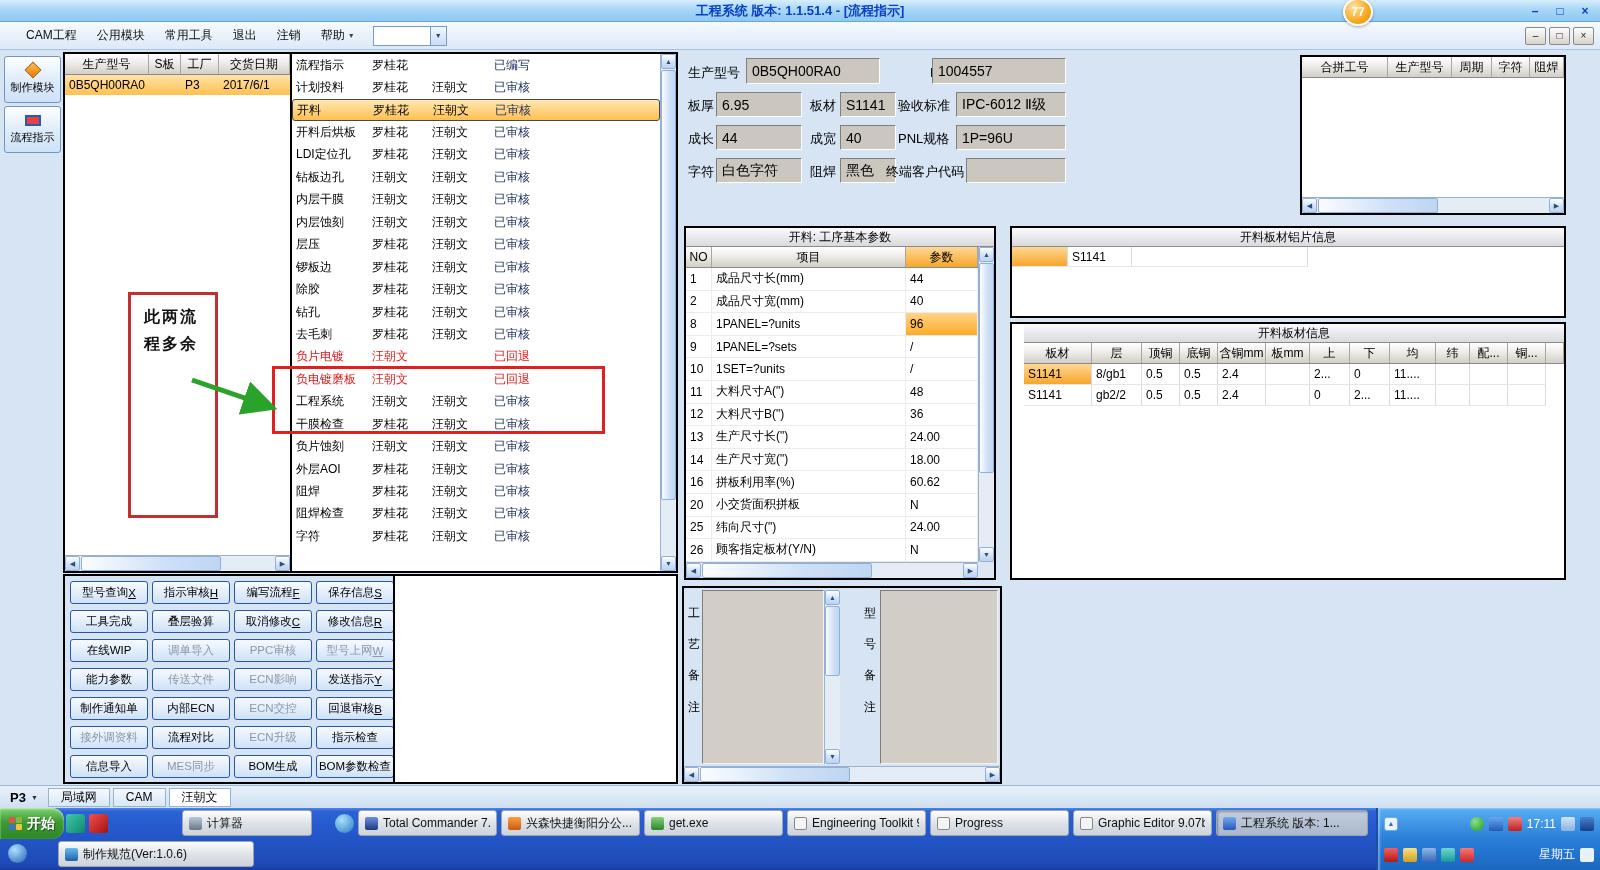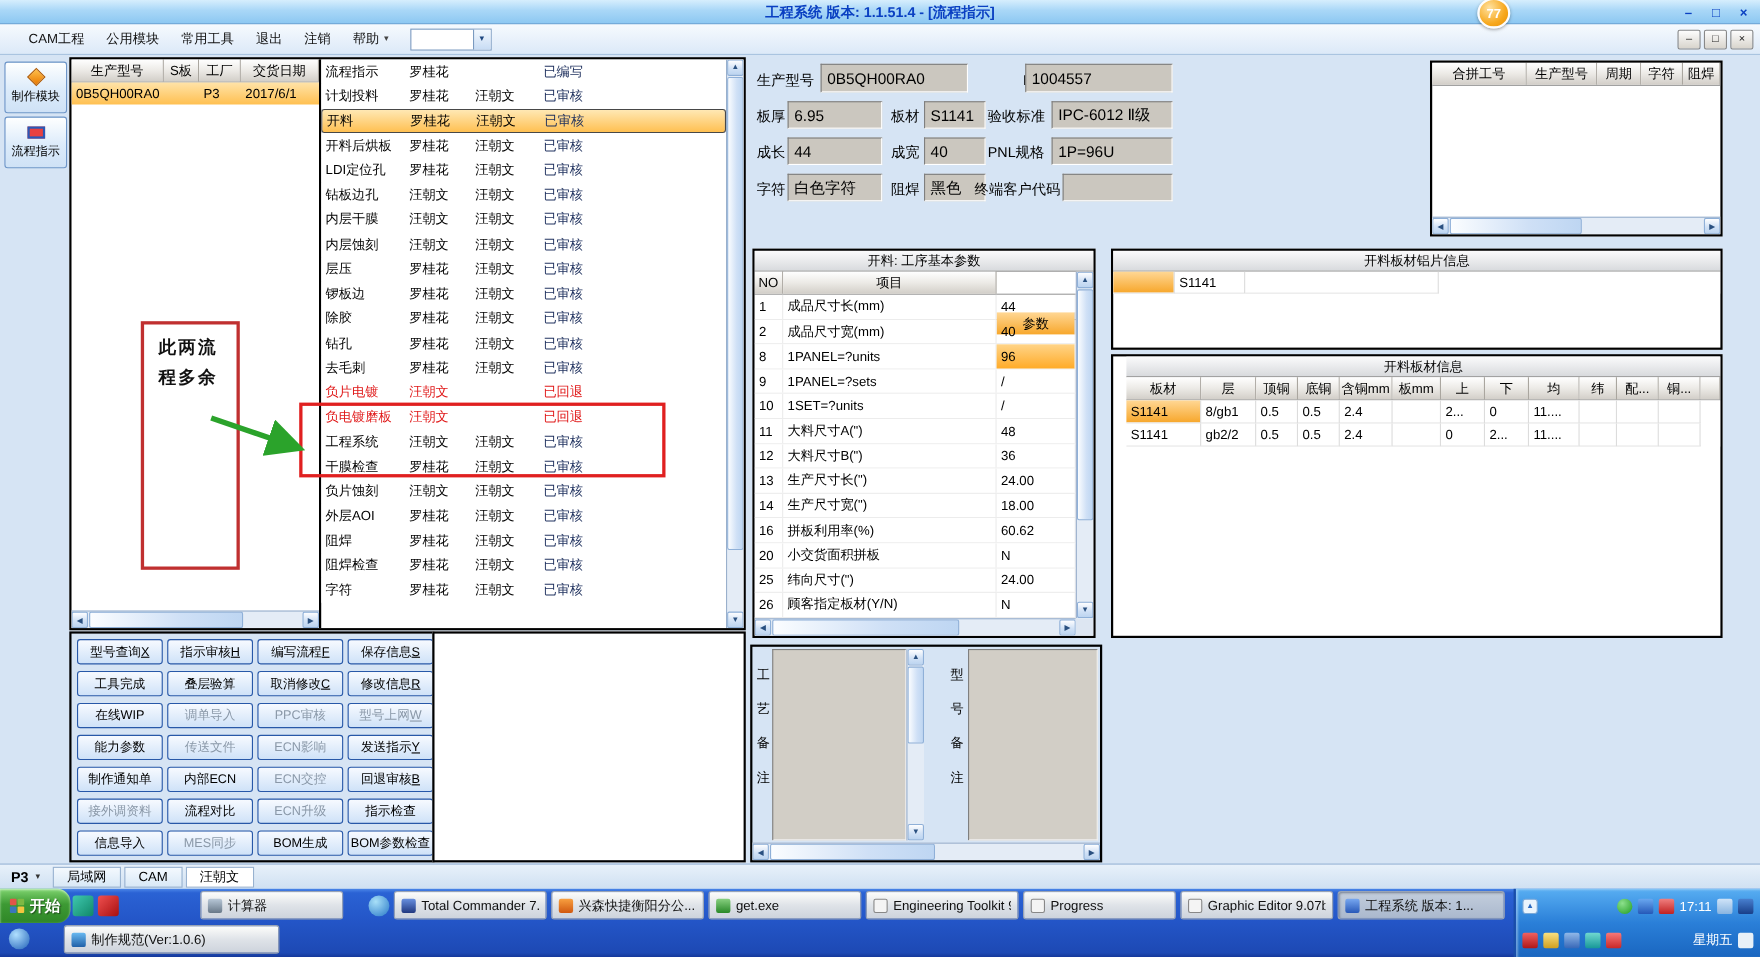--- a/index.html
+++ b/index.html
@@ -42,21 +42,21 @@
   #side-btn-1{top:56px;} #side-btn-2{top:106px;}
   .make-icon{width:12px;height:12px;background:linear-gradient(135deg,#ffc14d,#e87800);transform:rotate(45deg);border:1px solid #b05800;}
   .flow-icon{width:16px;height:11px;border:2px solid #2858b8;background:#e84040;}
 
   
   .panel{position:absolute;background:#fff;border:2px solid #000;overflow:hidden;}
   .ghead{display:flex;height:21px;border-bottom:1px solid #8a8a8a;}
   .ghead .hc{background:linear-gradient(180deg,#ffffff,#eceae6 50%,#d2cec8);border-right:1px solid #aaa69f;
     display:flex;align-items:center;justify-content:center;font-size:12px;color:#000;
     overflow:hidden;white-space:nowrap;height:100%;}
-  .ghead .hc.orange{background:linear-gradient(180deg,#ffd794,#f7a72c);margin-top:37px;}
+  .ghead .hc.orange{background:linear-gradient(180deg,#ffd794,#f7a72c);}
   .ptitle{height:19px;background:linear-gradient(#fbfbfc,#d8dadd);border-bottom:1px solid #8d8d8d;
     display:flex;align-items:center;justify-content:center;font-size:12px;color:#000;}
   .c{display:flex;align-items:center;padding:0 4px;overflow:hidden;white-space:nowrap;height:100%;}
 
   
   #tables-box{position:absolute;left:63px;top:52px;width:615px;height:521px;border:2px solid #000;background:#fff;display:flex;}
   #model-region{width:227px;border-right:2px solid #000;position:relative;overflow:hidden;}
   #process-region{flex:1;position:relative;overflow:hidden;}
   #model-row{display:flex;height:20px;background:linear-gradient(180deg,#ffe3a8,#ffc051);align-items:center;}
   .prow{display:flex;height:22.45px;align-items:center;margin-right:16px;background:#fff;}

